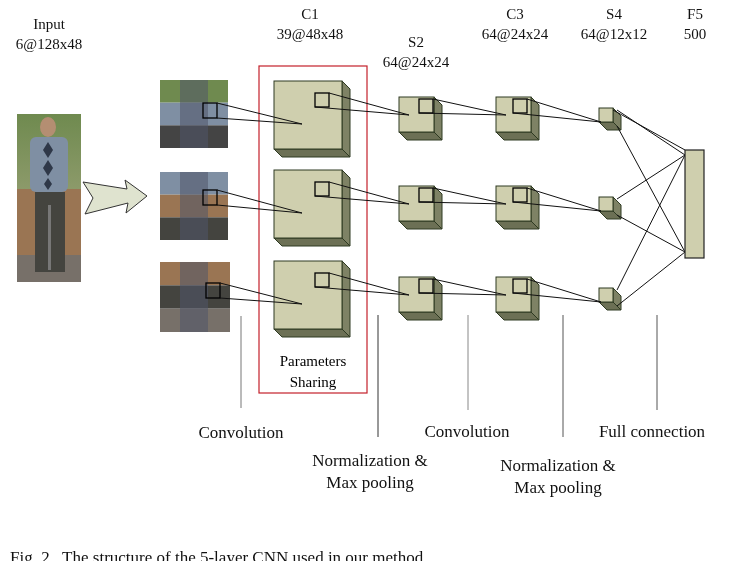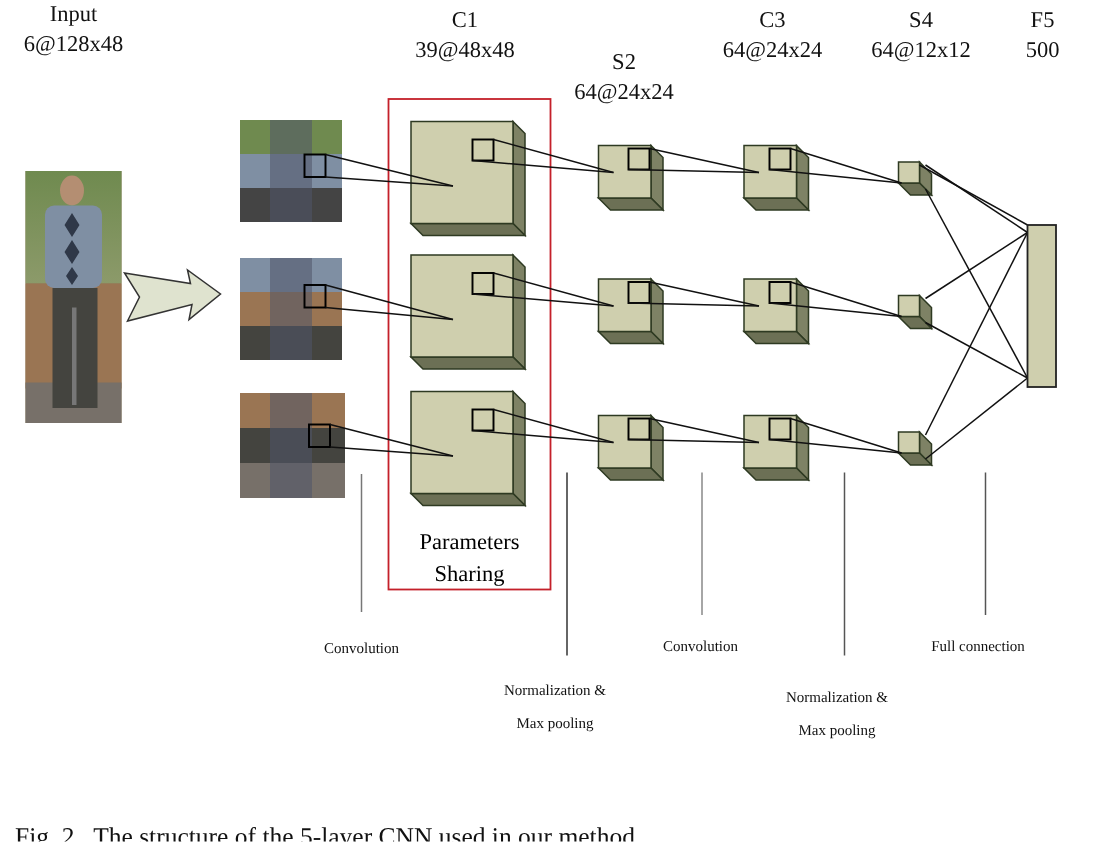--- a/index.html
+++ b/index.html
@@ -1,20 +1,20 @@
 <!DOCTYPE html>
 <html><head>
 <meta charset="utf-8">
 <style>
   html, body { margin: 0; padding: 0; background: #ffffff; }
   body { width: 732px; height: 561px; position: relative; overflow: hidden;
          font-family: "Liberation Serif", serif; color: #111; }
   #fig { position: absolute; left: 0; top: 0; }
   .hdr { position: absolute; text-align: center; font-size: 15px; line-height: 20px; width: 100px; }
-  .lbl { position: absolute; font-size: 10px; line-height: 22px; text-align: center; }
+  .lbl { position: absolute; font-size: 17px; line-height: 22px; text-align: center; }
   .caption { position: absolute; left: 10px; top: 548px; font-size: 17px; white-space: pre; }
   text { font-family: "Liberation Serif", serif; }
 </style>
 </head>
 <body>
 
 <svg id="fig" width="732" height="561">
   <defs>
     <linearGradient id="bgTop" x1="0" y1="0" x2="0" y2="1">
       <stop offset="0" stop-color="#6f8a4f"></stop>
@@ -174,21 +174,21 @@
       <line x1="378" y1="315" x2="378" y2="437" stroke="#333"></line>
       <line x1="468" y1="315" x2="468" y2="410" stroke="#888"></line>
       <line x1="563" y1="315" x2="563" y2="437" stroke="#555"></line>
       <line x1="657" y1="315" x2="657" y2="410" stroke="#555"></line>
     </g>
 
   <text id="ps1" x="313" y="366" font-size="15" text-anchor="middle">Parameters</text>
   <text id="ps2" x="313" y="387" font-size="15" text-anchor="middle">Sharing</text>
 </svg>
 
-<div class="hdr" style="left:-1px;top:0;">
+<div class="hdr" style="left:-1px;top:14px;">
   <div>Input</div>
   <div>6@128x48</div>
 </div>
 <div class="hdr" style="left:260px;top:4px;">
   <div>C1</div>
   <div>39@48x48</div>
 </div>
 <div class="hdr" style="left:366px;top:4px;margin-top:28px;">
   <div>S2</div>
   <div>64@24x24</div>

